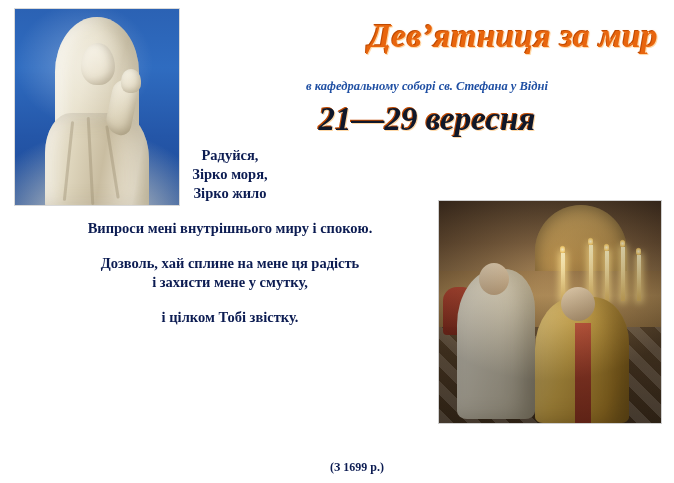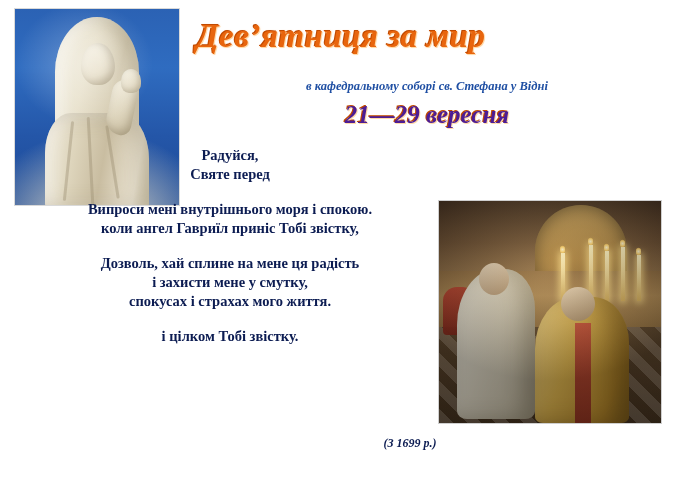--- a/index.html
+++ b/index.html
@@ -104,21 +104,21 @@
     background: radial-gradient(ellipse 60% 45% at 42% 28%, rgba(255,255,255,.28), rgba(255,255,255,0) 70%);
     pointer-events: none;
   }
 
   
   .title-main {
     position: absolute;
     left: 196px;
     top: 18px;
     width: 462px;
-    text-align: left;
+    text-align: right;
     font-family: "Liberation Serif", serif;
     font-weight: bold;
     font-style: italic;
     font-size: 33px;
     letter-spacing: .5px;
     color: #e8650d;
     text-shadow:
       1px 1px 0 #ffd9a8,
       -1px -1px 0 #c14a00,
       0 0 2px rgba(255,170,80,.75);
@@ -138,22 +138,22 @@
   .title-sub2 { top: 79px; }
   .title-date {
     position: absolute;
     left: 196px;
     top: 101px;
     width: 462px;
     text-align: center;
     font-family: "Liberation Serif", serif;
     font-weight: bold;
     font-style: italic;
-    font-size: 25px;
-    color: #4c1d95;
+    font-size: 33px;
+    color: #0f172a;
     text-shadow:
       1px 1px 0 #ffd9a8,
       -1px -1px 0 #c14a00;
   }
 
   
   .prayer {
     position: absolute;
     left: 30px;
     top: 146px;
@@ -165,25 +165,23 @@
     font-size: 14.5px;
     line-height: 19px;
   }
   .prayer .stanza { margin: 0 0 16px 0; }
   .prayer .stanza:last-of-type { margin-bottom: 0; }
   .prayer .line { white-space: nowrap; }
 
   .source {
     position: absolute;
     left: 330px;
-    top: 436px;
+    top: 460px;
     width: 160px;
-    text-align: center;
-    font-family: "Liberation Serif", serif;
-    font-style: italic;
+    font-family: "Liberation Serif", serif;
     font-weight: bold;
     font-size: 12px;
     color: #0c1c52;
   }
 
   
   .photo {
     position: absolute;
     left: 438px;
     top: 200px;
@@ -303,32 +301,31 @@
   </div>
 
   <div class="title-main">Дев’ятниця за мир</div>
   <div class="title-sub2">в кафедральному соборі св. Стефана у Відні</div>
   <div class="title-date">21—29 вересня</div>
 
   <div class="prayer">
 
     <div class="stanza">
       <div class="line">Радуйся,</div>
-      <div class="line">Святе перед</div>
+      <div class="line">Зірко моря,</div>
+      <div class="line">Зірко жило</div>
     </div>
 
     <div class="stanza">
-      <div class="line">Випроси мені внутрішнього моря і спокою.</div>
-      <div class="line">коли ангел Гавриїл приніс Тобі звістку,</div>
+      <div class="line">Випроси мені внутрішнього миру і спокою.</div>
     </div>
 
     <div class="stanza">
       <div class="line">Дозволь, хай сплине на мене ця радість</div>
       <div class="line">і захисти мене у смутку,</div>
-      <div class="line">спокусах і страхах мого життя.</div>
     </div>
 
     <div class="stanza">
       <div class="line">і цілком Тобі звістку.</div>
     </div>
 
   </div>
 
   <div class="source">(З 1699 р.)</div>
 

